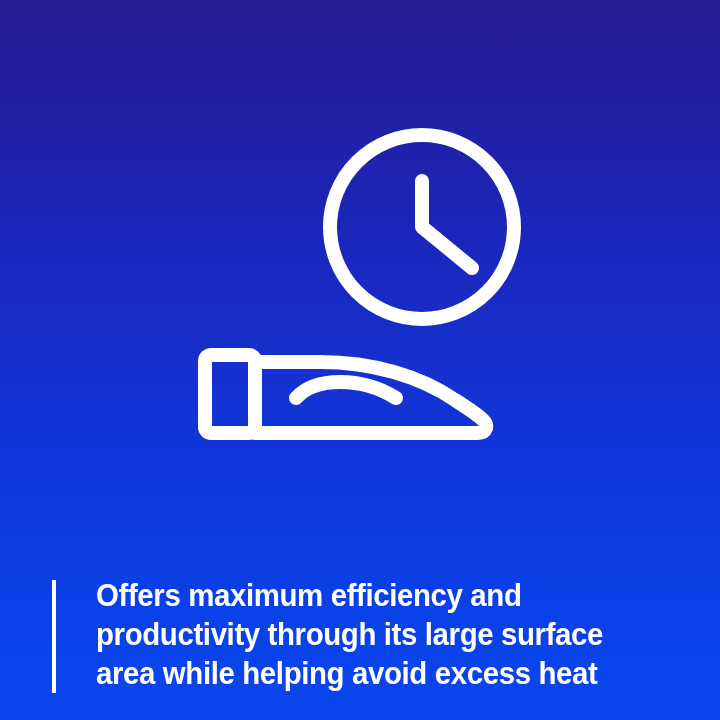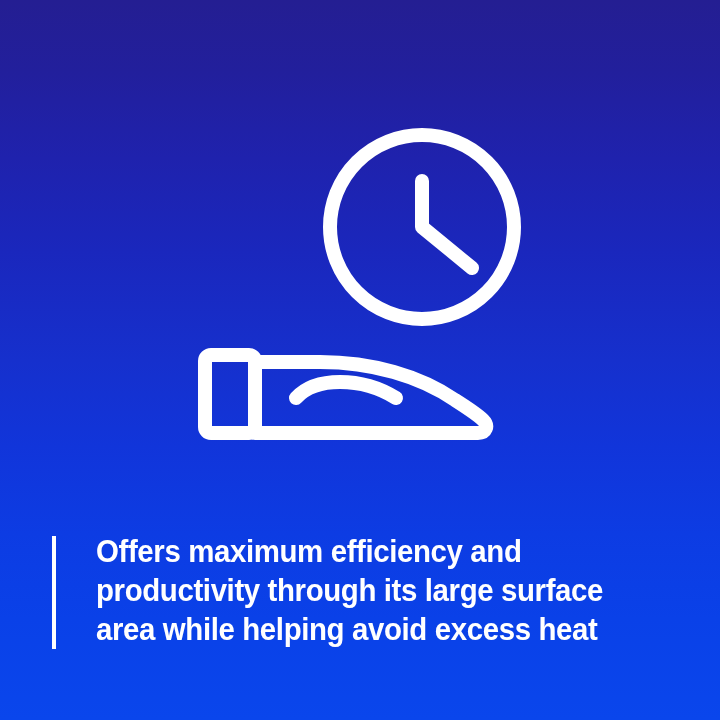--- a/index.html
+++ b/index.html
@@ -39,21 +39,21 @@
     top: 0;
     width: 720px;
     height: 470px;
     display: block;
   }
 
   
   .caption-block {
     position: absolute;
     left: 52px;
-    top: 532px;
+    top: 576px;
     width: 640px;
     display: flex;
     align-items: center;
   }
   .accent-bar {
     width: 4px;
     height: 113px;
     background: #ffffff;
     flex: 0 0 auto;
     margin-top: 3px;

